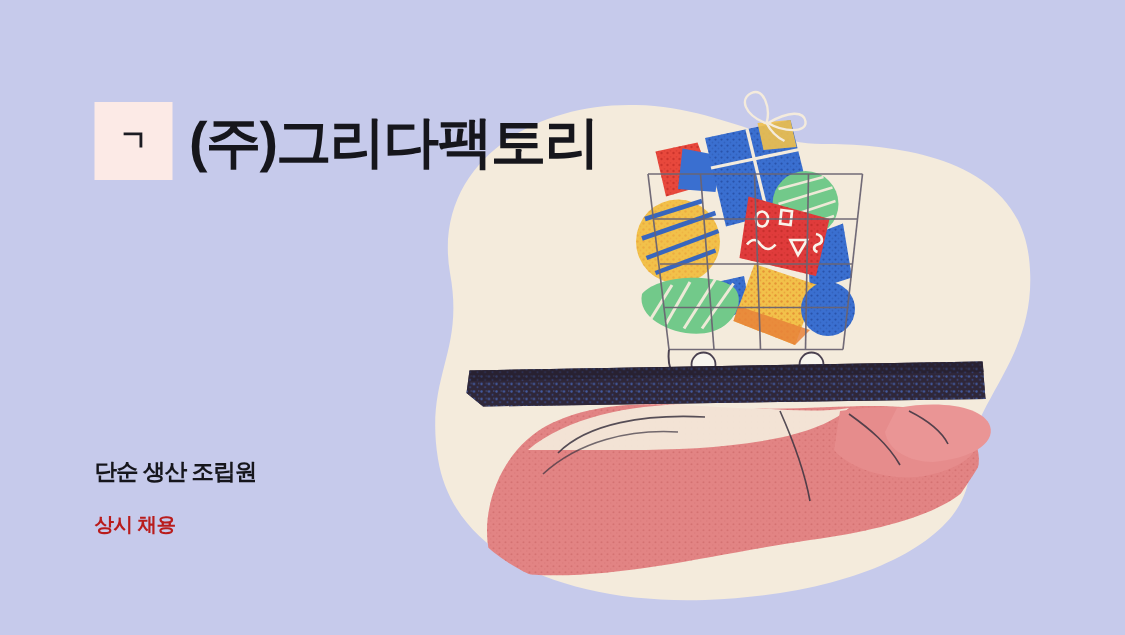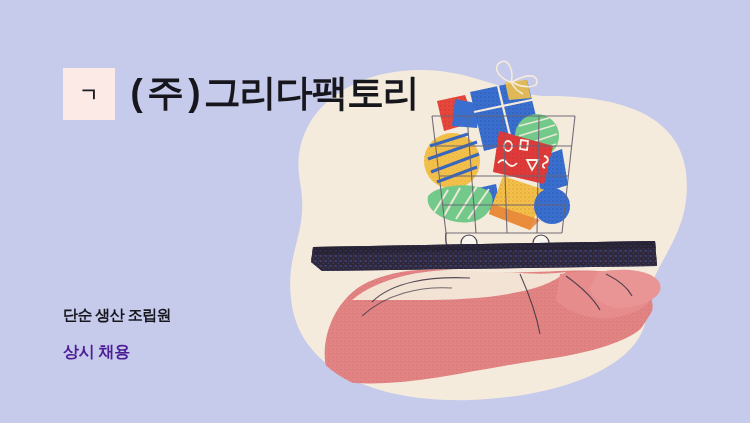--- a/index.html
+++ b/index.html
@@ -20,33 +20,33 @@
   }
   .logo-badge span{
     font-size:19px;font-weight:700;color:#1B1B22;line-height:1;
     font-family:"Liberation Sans","DejaVu Sans",sans-serif;
   }
 
   
   .company-title{
     position:absolute;left:126px;top:72px;
     font-size:37px;font-weight:700;letter-spacing:-1.2px;
-    color:#16161C;line-height:1.25;white-space:nowrap;font-family:Liberation Mono, monospace;
+    color:#16161C;line-height:1.25;white-space:nowrap;
   }
 
   
   .job-title{
     position:absolute;left:63px;top:306px;
     font-size:15px;font-weight:700;letter-spacing:-0.6px;
     color:#16161C;line-height:1.2;white-space:nowrap;
   }
   .job-sub{
     position:absolute;left:63px;top:342px;
-    font-size:16px;font-weight:700;letter-spacing:-0.3px;
-    color:#4c1d95;line-height:1.2;white-space:nowrap;
+    font-size:13px;font-weight:700;letter-spacing:-0.3px;
+    color:#b91c1c;line-height:1.2;white-space:nowrap;
   }
 </style>
 </head>
 <body>
 
 <div class="stage">
 
   <svg class="illo" viewBox="0 0 750 423" width="750" height="423" preserveAspectRatio="none">
     <defs>
 

